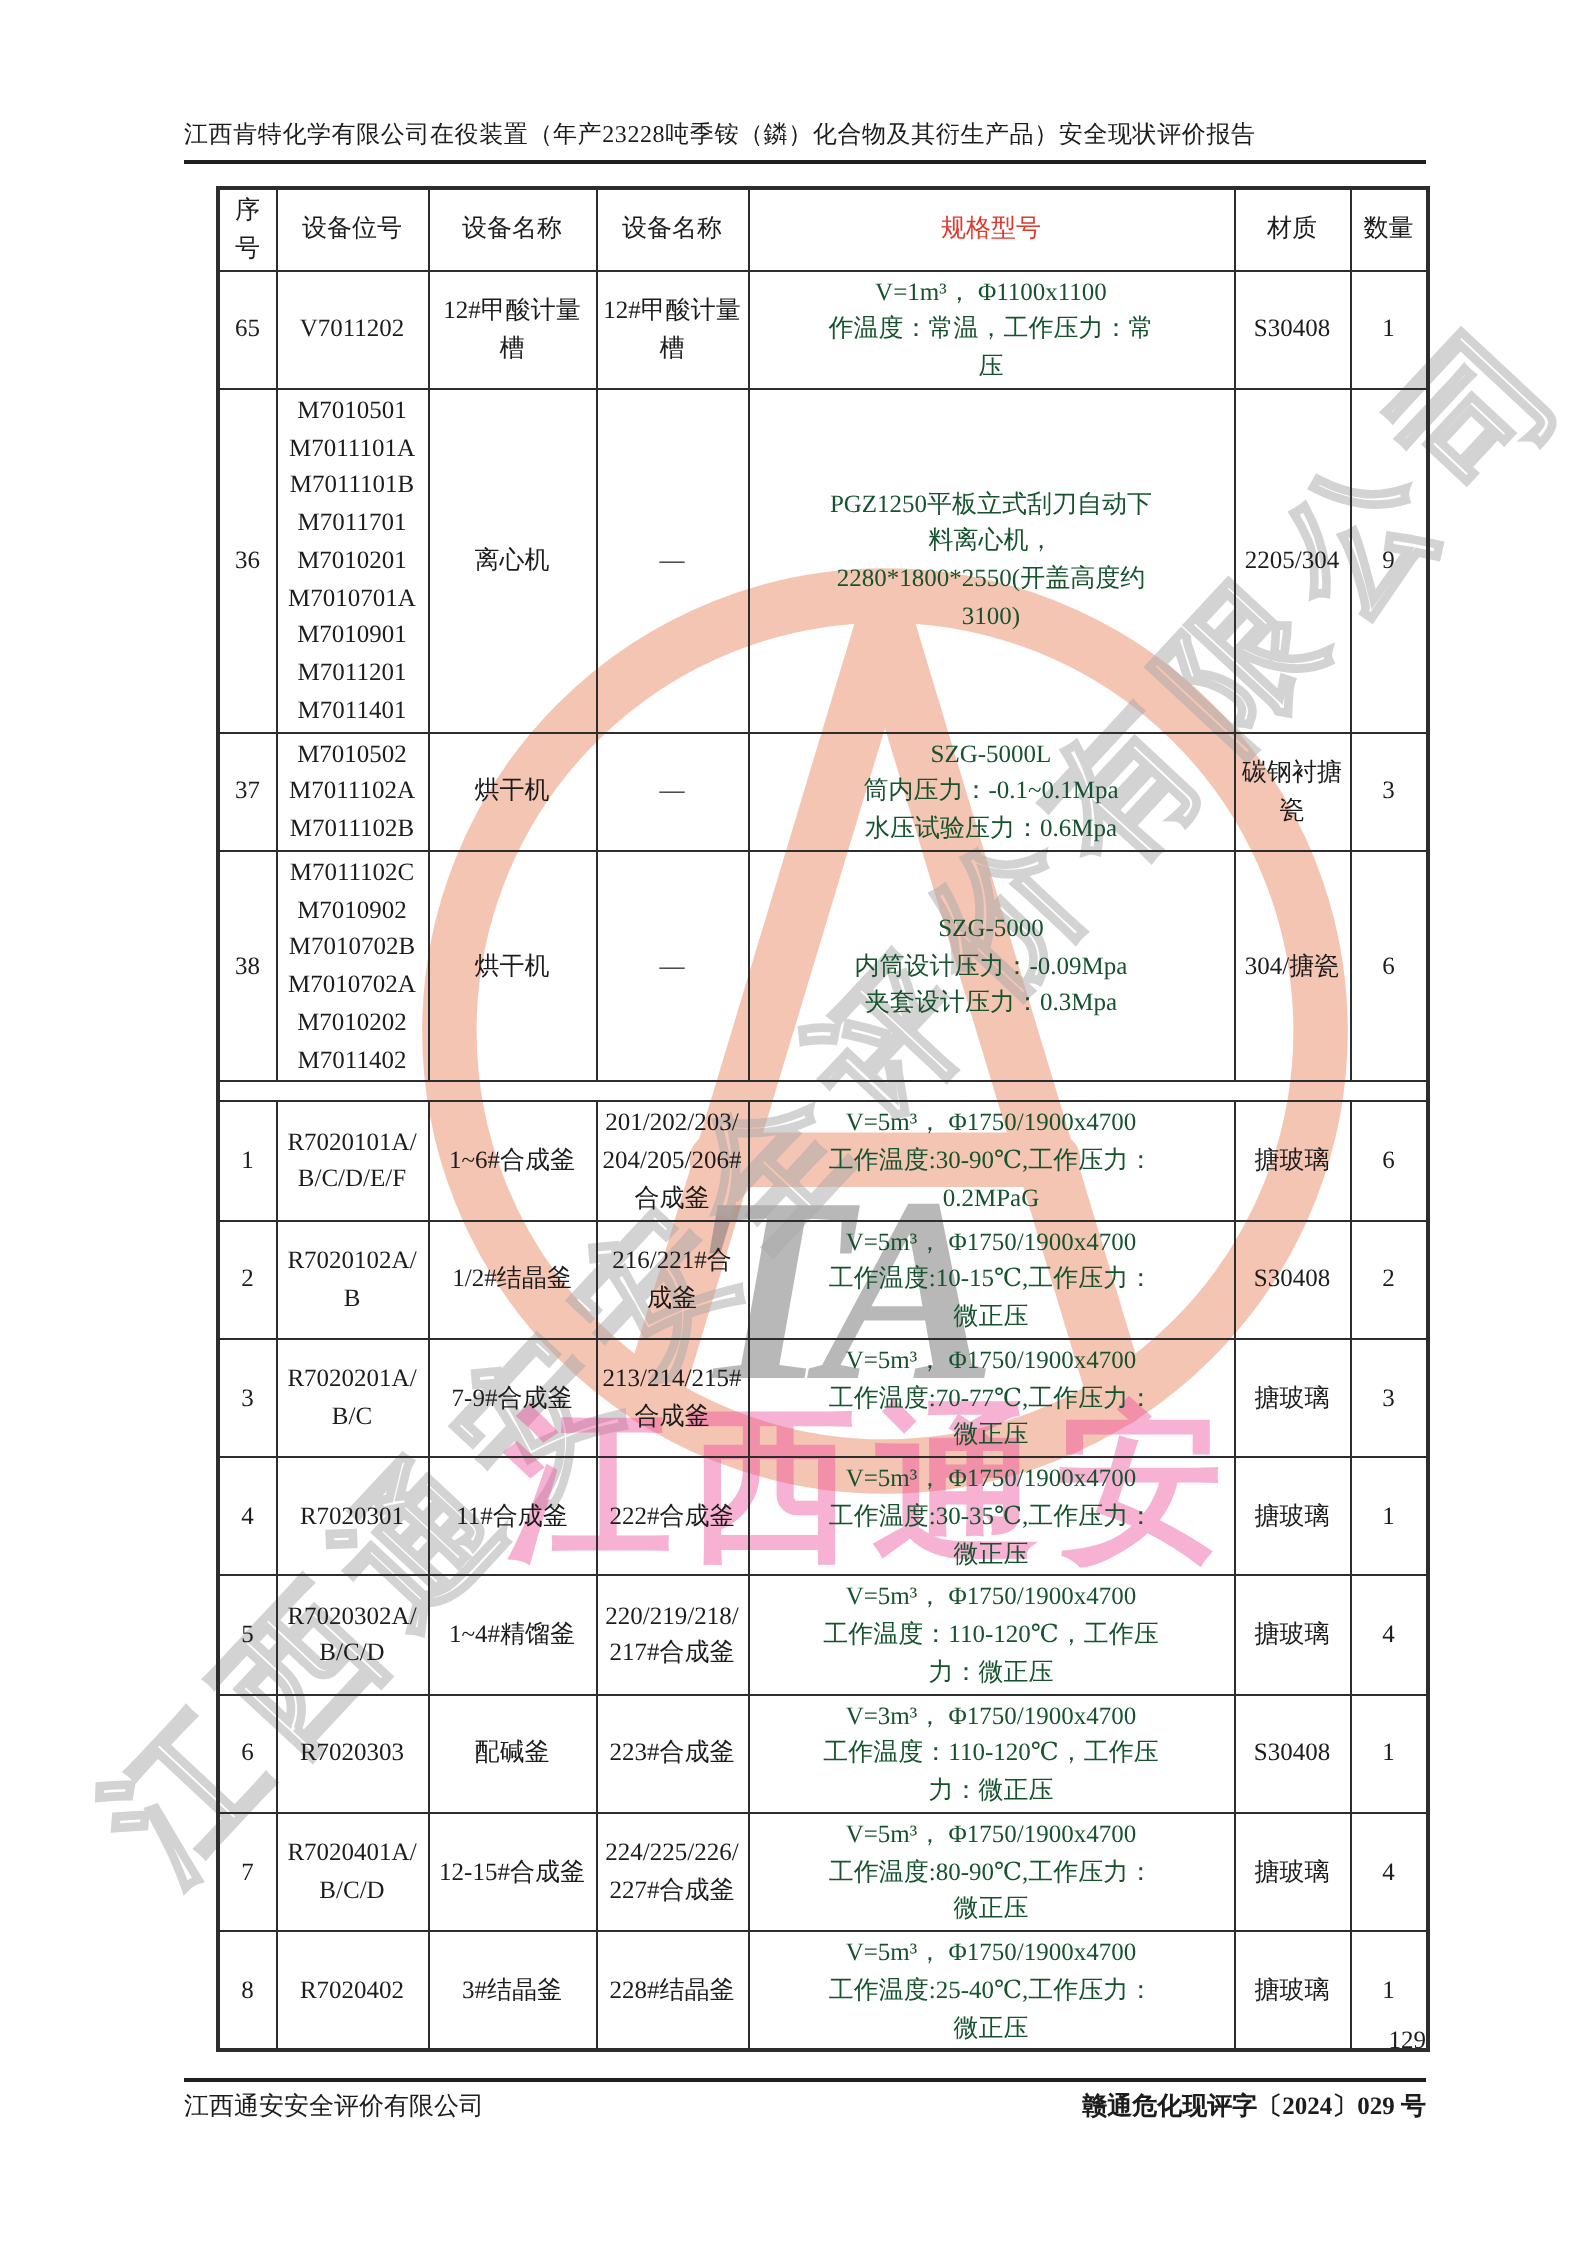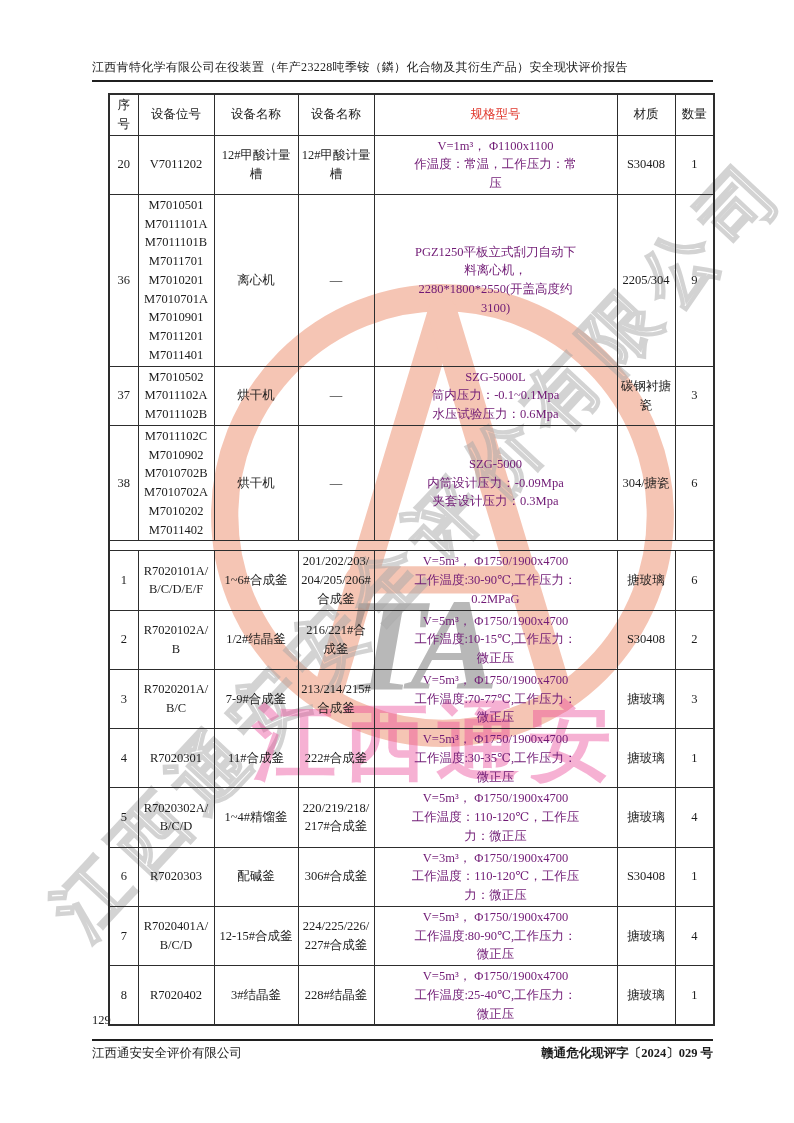--- a/index.html
+++ b/index.html
@@ -40,26 +40,26 @@
     padding:1px 2px;font-weight:normal;line-height:1.5;
   }
   .hh{height:40px;}
   .h35{height:52px;}
   .h36{height:164px;}
   .h37{height:52px;}
   .h38{height:106px;}
   .hb{height:56px;}
   .spacer-row td{height:9px;padding:0;}
   .sec td{height:23px;color:#e0382d;line-height:1.2;}
-  .spec{color:#701a75;white-space:pre-line;line-height:1.3;}
+  .spec{color:#14532d;white-space:pre-line;line-height:1.3;}
   .spec-head{color:#e0382d;}
   .pre{white-space:pre-line;}
   .ba{word-break:break-all;}
   
-  .page-num{position:absolute;top:1013px;left:92px;width:621px;text-align:left;font-size:12.5px;}
+  .page-num{position:absolute;top:1013px;left:92px;width:621px;text-align:right;font-size:12.5px;}
   .footer-rule{position:absolute;top:1039px;left:92px;width:621px;border-top:2px solid #1f1f1f;}
   .footer-left{position:absolute;top:1045px;left:92px;font-size:12.5px;}
   .footer-right{position:absolute;top:1045px;right:81px;font-size:12.5px;font-weight:bold;}
 </style>
 </head>
 <body>
 
 <div class="wm wm-logo">
   <svg viewBox="0 0 100 100" width="495" height="495">
     <circle cx="50" cy="50" r="44" fill="none" stroke="#F0A287" stroke-width="5.5"></circle>
@@ -90,21 +90,21 @@
     <th>序号</th>
     <th>设备位号</th>
     <th>设备名称</th>
     <th>设备名称</th>
     <th class="spec-head">规格型号</th>
     <th>材质</th>
     <th>数量</th>
   </tr>
 
   <tr class="h35">
-    <td>20</td>
+    <td>65</td>
     <td class="ba">V7011202</td>
     <td>12#甲酸计量槽</td>
     <td class="ba">12#甲酸计量槽</td>
     <td class="spec">V=1m³， Φ1100x1100
 作温度：常温，工作压力：常
 压</td>
     <td>S30408</td>
     <td>1</td>
   </tr>
 
@@ -221,21 +221,21 @@
 工作温度：110-120℃，工作压
 力：微正压</td>
     <td>搪玻璃</td>
     <td>4</td>
   </tr>
 
   <tr class="hb">
     <td>6</td>
     <td class="ba">R7020303</td>
     <td>配碱釜</td>
-    <td class="ba">306#合成釜</td>
+    <td class="ba">223#合成釜</td>
     <td class="spec">V=3m³， Φ1750/1900x4700
 工作温度：110-120℃，工作压
 力：微正压</td>
     <td>S30408</td>
     <td>1</td>
   </tr>
 
   <tr class="hb">
     <td>7</td>
     <td class="ba">R7020401A/B/C/D</td>

